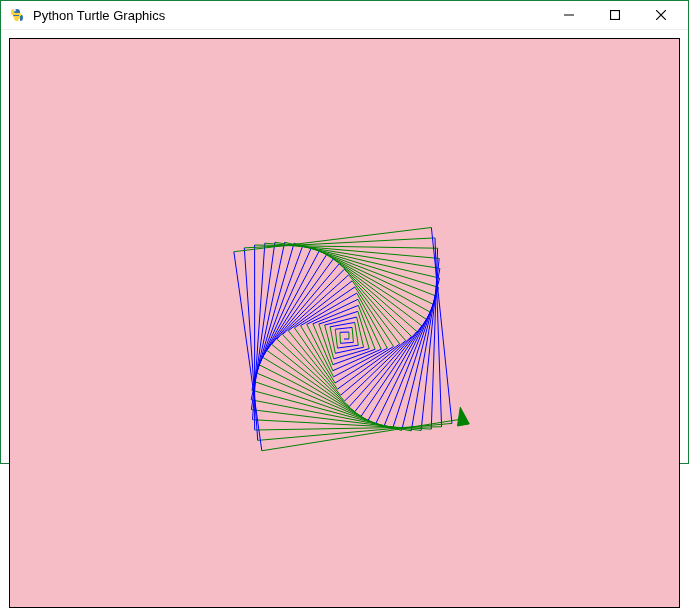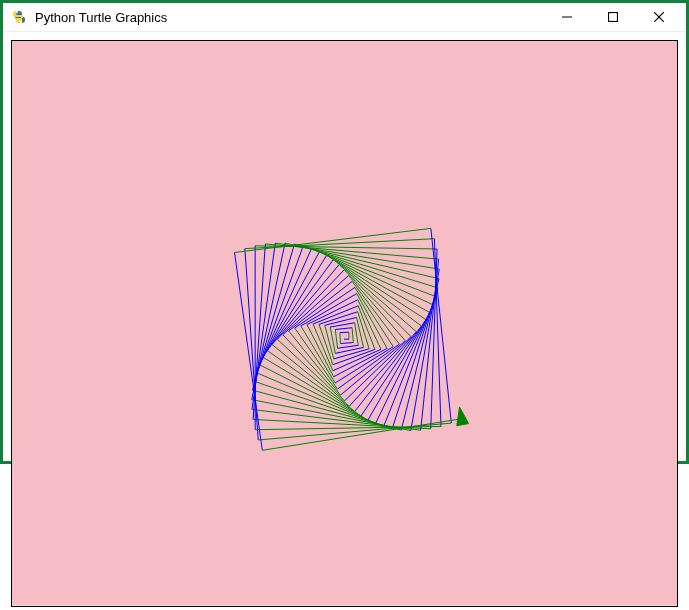--- a/index.html
+++ b/index.html
@@ -9,21 +9,21 @@
     font-size: 13px;
     background: #fff;
     width: 689px;
     height: 610px;
     overflow: hidden;
   }
   .window {
     width: 689px;
     height: 464px;
     background: #fff;
-    border: 3px solid #15803d;
+    border: 1px solid #15803d;
     box-sizing: border-box;
     display: flex;
     flex-direction: column;
   }
   .titlebar {
     height: 30px;
     display: flex;
     align-items: center;
     padding: 0 4px 0 8px;
     background: #fff;

